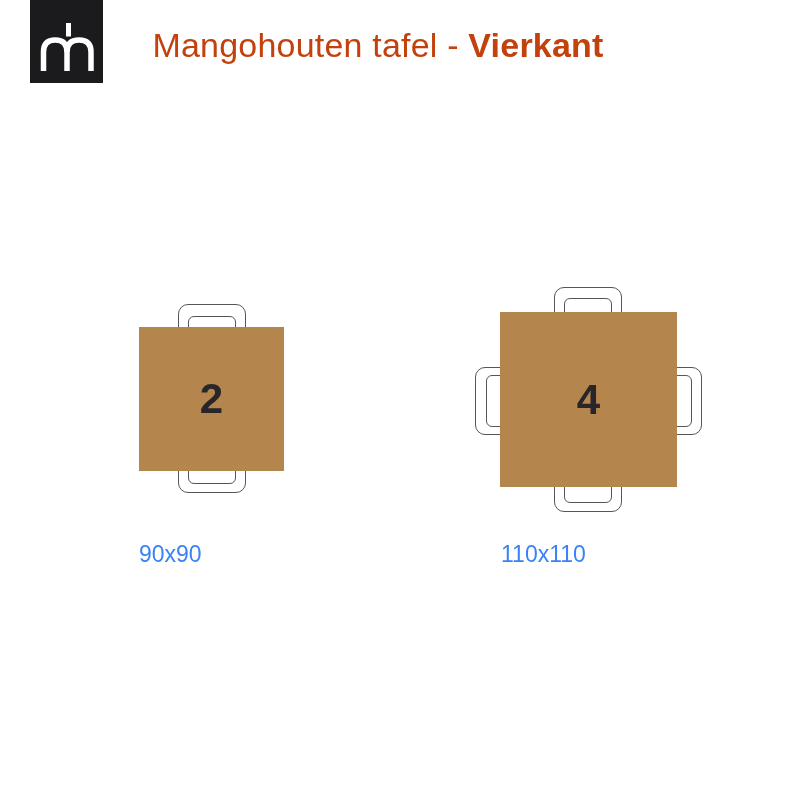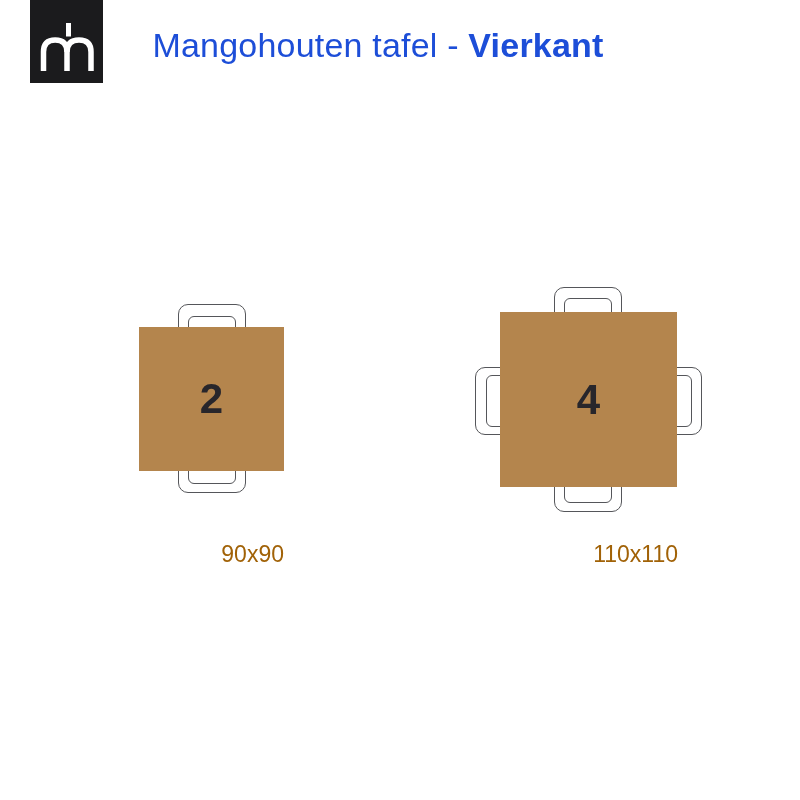--- a/index.html
+++ b/index.html
@@ -27,21 +27,21 @@
   .title {
     position: absolute;
     top: 26px;
     left: 378px;
     transform: translateX(-50%);
     margin: 0;
     white-space: nowrap;
     font-size: 34px;
     font-weight: 400;
     letter-spacing: 0.2px;
-    color: #1d4ed8;
+    color: #c2410c;
   }
   .title strong { font-weight: 700; }
 
   
   .chair {
     position: absolute;
     border: 1.5px solid #55565A;
     border-radius: 10px;
     z-index: 1;
     background: transparent;
@@ -82,24 +82,24 @@
     font-size: 42px;
     font-weight: 700;
     color: #28262B;
     line-height: 1;
   }
 
   
   .size-label {
     position: absolute;
     top: 541px;
-    text-align: right;
+    text-align: left;
     font-size: 23px;
     font-weight: 400;
-    color: #a16207;
+    color: #3b82f6;
     z-index: 2;
   }
   .size-l { left: 139px; width: 145px; }
   .size-r { left: 501px; width: 177px; }
 </style>
 </head>
 <body>
 
 <div class="canvas">
 

